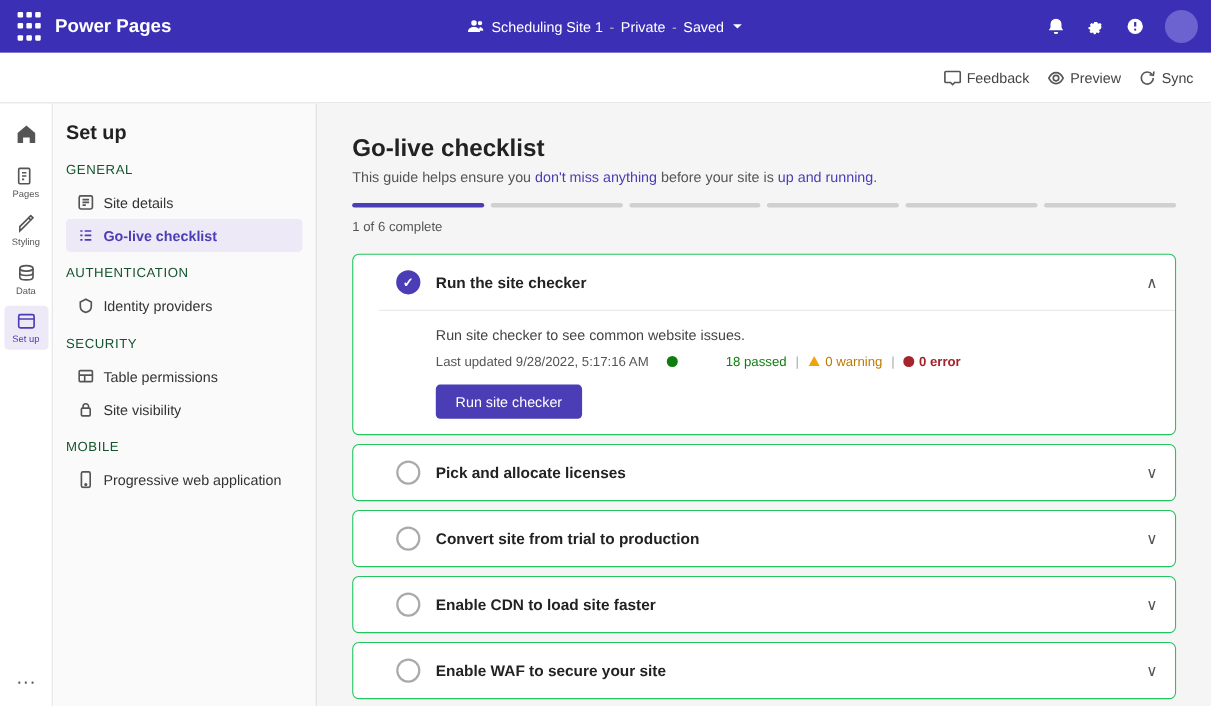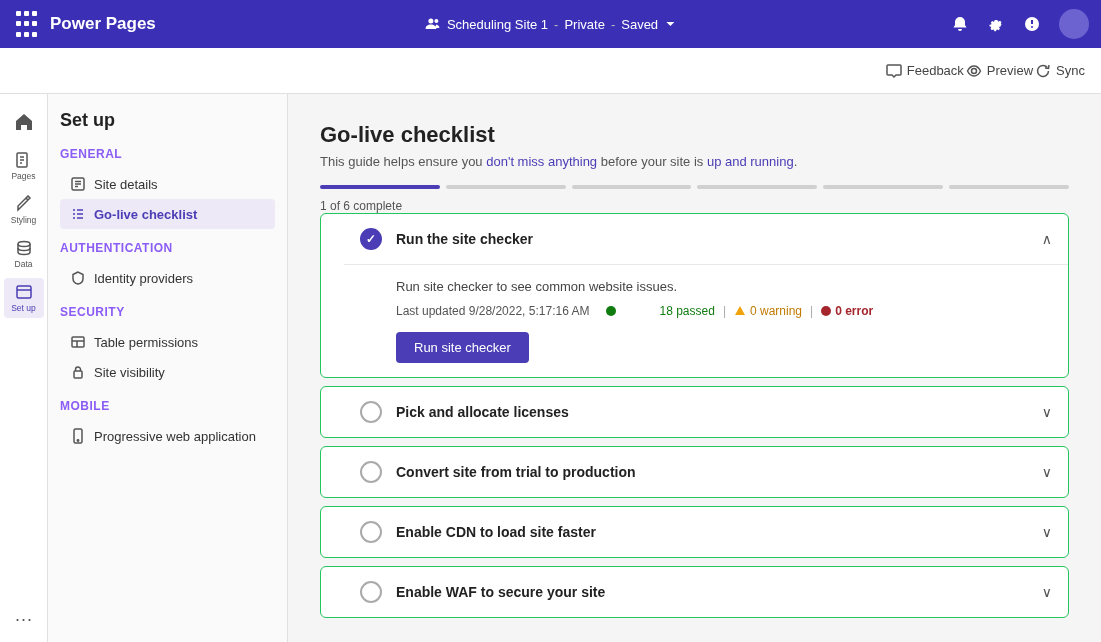--- a/index.html
+++ b/index.html
@@ -39,21 +39,21 @@
     .second-toolbar {
       height: 46px;
       background: white;
       border-bottom: 1px solid #e0e0e0;
       display: flex;
       align-items: center;
       padding: 0 16px;
       flex-shrink: 0;
     }
     .second-toolbar-right {
-      display: flex; align-items: center; gap: 2px; justify-content: space-between;
+      display: flex; align-items: center; gap: 16px; justify-content: space-between;
     }
     .second-toolbar-right .tb-btn {
       display: flex; align-items: center; gap: 5px;
       font-size: 13px; color: #444; cursor: pointer; background: none; border: none;
     }
 
     
     .main-layout {
       display: flex;
       flex: 1;
@@ -86,21 +86,21 @@
     .sidebar {
       width: 240px;
       background: #fafafa;
       border-right: 1px solid #e0e0e0;
       padding: 16px 12px;
       overflow-y: auto;
       flex-shrink: 0;
     }
     .sidebar-title { font-size: 18px; font-weight: 600; color: #222; margin-bottom: 16px; }
     .sidebar-section-label {
-      font-size: 12px; font-weight: 700; color: #8b5cf6;
+      font-size: 12px; font-weight: 400; color: #14532d;
       margin-bottom: 8px; margin-top: 12px; text-transform: uppercase; letter-spacing: 0.5px;
     }
     .sidebar-item {
       display: flex; align-items: center; gap: 8px;
       padding: 7px 10px; border-radius: 4px; cursor: pointer;
       color: #333; font-size: 13px; text-align: center;
     }
     .sidebar-item.active { background: #ede9f7; color: #4a3db5; font-weight: 600; }
     .sidebar-item svg { width: 16px; height: 16px; flex-shrink: 0; }
 
@@ -113,21 +113,21 @@
     }
     .page-title { font-size: 22px; font-weight: 600; color: #222; margin-bottom: 6px; }
     .page-subtitle { font-size: 13px; color: #555; margin-bottom: 16px; }
     .page-subtitle a { color: #4a3db5; text-decoration: none; }
 
     
     .progress-container { display: flex; gap: 6px; margin-bottom: 10px; }
     .progress-segment { height: 4px; border-radius: 2px; flex: 1; }
     .progress-segment.done { background: #4a3db5; }
     .progress-segment.todo { background: #d0d0d0; }
-    .progress-label { font-size: 12px; color: #555; }
+    .progress-label { font-size: 12px; color: #555; margin-bottom: 18px; }
 
     
     .checklist-item {
       background: white;
       border: 1px solid #22c55e;
       border-radius: 6px;
       margin-bottom: 8px;
       overflow: hidden;
       padding-left: 23px;
     }

